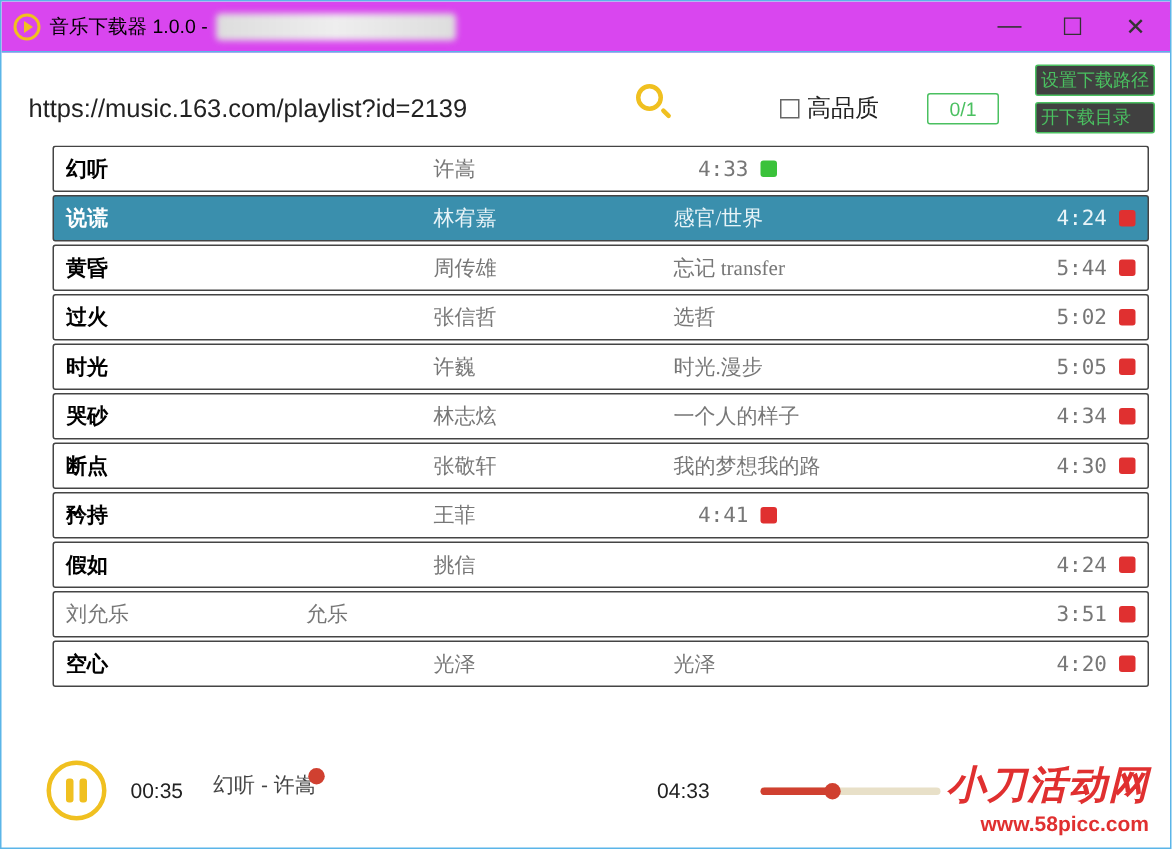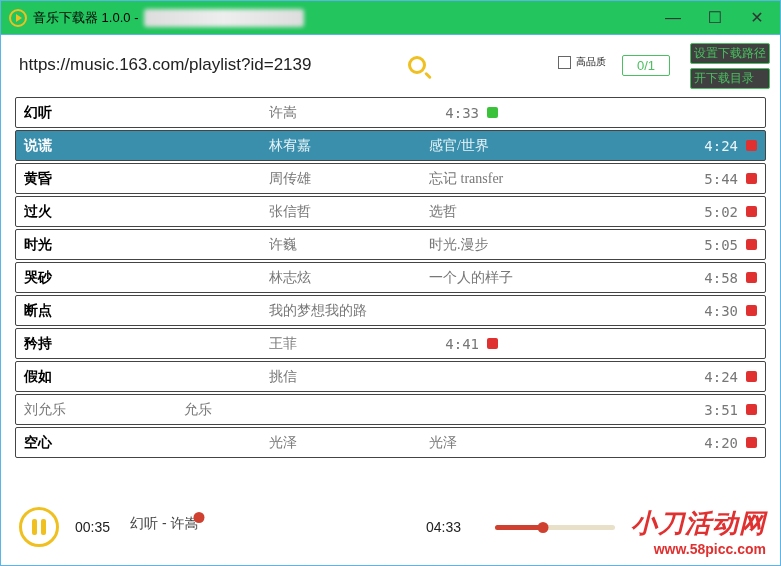--- a/index.html
+++ b/index.html
@@ -7,21 +7,21 @@
   font-family: "Microsoft YaHei", "SimSun", Arial, sans-serif;
   background: #fff;
   width: 781px;
   height: 566px;
   overflow: hidden;
   position: relative;
   border: 1px solid #5bb5e8;
 }
 .titlebar {
   height: 34px;
-  background: #22c55e;
+  background: #d946ef;
   border-bottom: 1px solid #5bb5e8;
   display: flex;
   align-items: center;
   padding: 0 8px;
   font-size: 13px;
 }
 .titlebar .appicon {
   width: 18px; height: 18px;
   border: 2px solid #f0c020;
   border-radius: 50%;
@@ -39,24 +39,24 @@
 .titlebar .blur {
   width: 160px; height: 18px;
   background: linear-gradient(90deg,#ddd,#eee,#ddd);
   filter: blur(2px);
   margin-left: 6px;
   border-radius: 3px;
 }
 .titlebar .winbtns { margin-left: auto; display: flex; gap: 28px; margin-right: 8px; }
 .winbtn { width: 14px; height: 14px; display:flex; align-items:center; justify-content:center; font-size:16px; color:#333; cursor:pointer; }
 .toolbar {
-  padding: 20px 18px 14px 18px;
+  padding: 20px 6px 14px 18px;
   display: flex;
-  align-items: flex-start;
-  gap: 8px;
+  align-items: flex-end;
+  gap: 24px;
 }
 .urlbox {
   font-size: 17px;
   color: #222;
   flex: 0 0 auto;
   width: 380px;
   border: none;
   outline: none;
   background: transparent;
 }
@@ -72,21 +72,21 @@
   position: absolute; left: 1px; top: 1px;
 }
 .searchicon .hand {
   width: 8px; height: 3px;
   background: #f0c020;
   position: absolute; left: 17px; top: 19px;
   transform: rotate(45deg);
   border-radius: 2px;
 }
 .spacer { flex: 1; }
-.hq { display:flex; align-items:center; gap:5px; font-size:10px; color:#222; }
+.hq { display:flex; align-items:center; gap:5px; font-size:16px; color:#222; }
 .hq .box { width:13px; height:13px; border:1px solid #666; background:#fff; }
 .counter {
   border: 1px solid #4ac060;
   color: #4ac060;
   padding: 2px 14px;
   border-radius: 2px;
   font-size: 13px;
   margin-left: 8px;
 }
 .sidebtns {
@@ -101,20 +101,21 @@
   padding: 1px 3px;
   border-radius: 2px;
   cursor: pointer;
   background:#404040;
   white-space: nowrap;
 }
 .listwrap {
   padding: 0 14px;
   height: 372px;
   overflow: hidden;
+  margin-left: 20px;
 }
 .row {
   border: 1px solid #444;
   border-radius: 2px;
   height: 31px;
   margin-bottom: 2px;
   display: flex;
   align-items: center;
   padding: 0 8px;
   font-size: 14px;
@@ -128,21 +129,21 @@
 .row.selected .artist { color:#e8f4f8; }
 .row .album { flex:1; color:#777; font-family: "SimSun", serif; }
 .row.selected .album { color:#e8f4f8; }
 .row .dur { width:50px; text-align:right; color:#777; font-family: monospace; }
 .row.selected .dur { color:#e8f4f8; }
 .row .dot { width:11px; height:11px; border-radius:2px; margin-left:8px; }
 .dot.green { background:#3ac23a; }
 .dot.red { background:#e03030; }
 .player {
   position: absolute;
-  bottom: 10px; left: 0; right: 0;
+  bottom: 10px; left: 12px; right: 0;
   height: 56px;
   display: flex;
   align-items: center;
   padding: 0 18px;
 }
 .pausebtn {
   width: 40px; height: 40px;
   border: 3px solid #f0c020;
   border-radius: 50%;
   display:flex; align-items:center; justify-content:center;
@@ -237,25 +238,26 @@
       <div class="title">时光</div>
       <div class="artist">许巍</div>
       <div class="album">时光.漫步</div>
       <div class="dur">5:05</div>
       <div class="dot red"></div>
     </div>
     <div class="row">
       <div class="title">哭砂</div>
       <div class="artist">林志炫</div>
       <div class="album">一个人的样子</div>
-      <div class="dur">4:58</div>
+      <div class="dur">4:34</div>
       <div class="dot red"></div>
     </div>
     <div class="row">
       <div class="title">断点</div>
+      <div class="artist">张敬轩</div>
       <div class="album">我的梦想我的路</div>
       <div class="dur">4:30</div>
       <div class="dot red"></div>
     </div>
     <div class="row">
       <div class="title">矜持</div>
       <div class="artist">王菲</div>
       <div class="dur">4:41</div>
       <div class="dot red"></div>
     </div>

